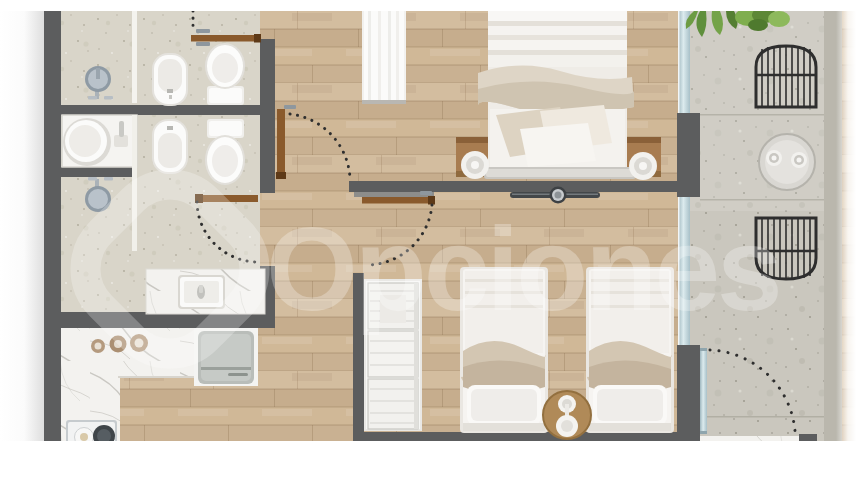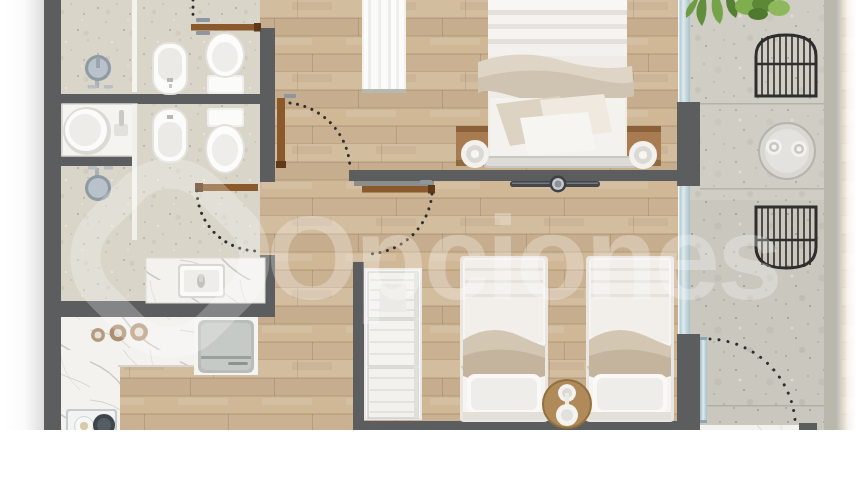--- a/index.html
+++ b/index.html
@@ -1,16 +1,16 @@
 <!DOCTYPE html>
 <html><head>
 <meta charset="utf-8">
 <style>
   html,body{margin:0;padding:0;background:#ffffff;}
-  .wrap{width:856px;height:430px;overflow:hidden;position:relative;}
+  .wrap{width:856px;height:430px;overflow:hidden;position:relative;margin-top:11px;}
   text{font-family:"Liberation Sans",sans-serif;}
 </style>
 </head>
 <body>
 <div class="wrap">
 <svg width="856" height="483" viewBox="0 0 856 483" xmlns="http://www.w3.org/2000/svg">
 <defs>
   <pattern id="wood" width="84" height="72" patternUnits="userSpaceOnUse">
     <rect width="84" height="72" fill="#cdb596"></rect>
     <rect y="0" width="84" height="18" fill="#d3bd9f"></rect>

